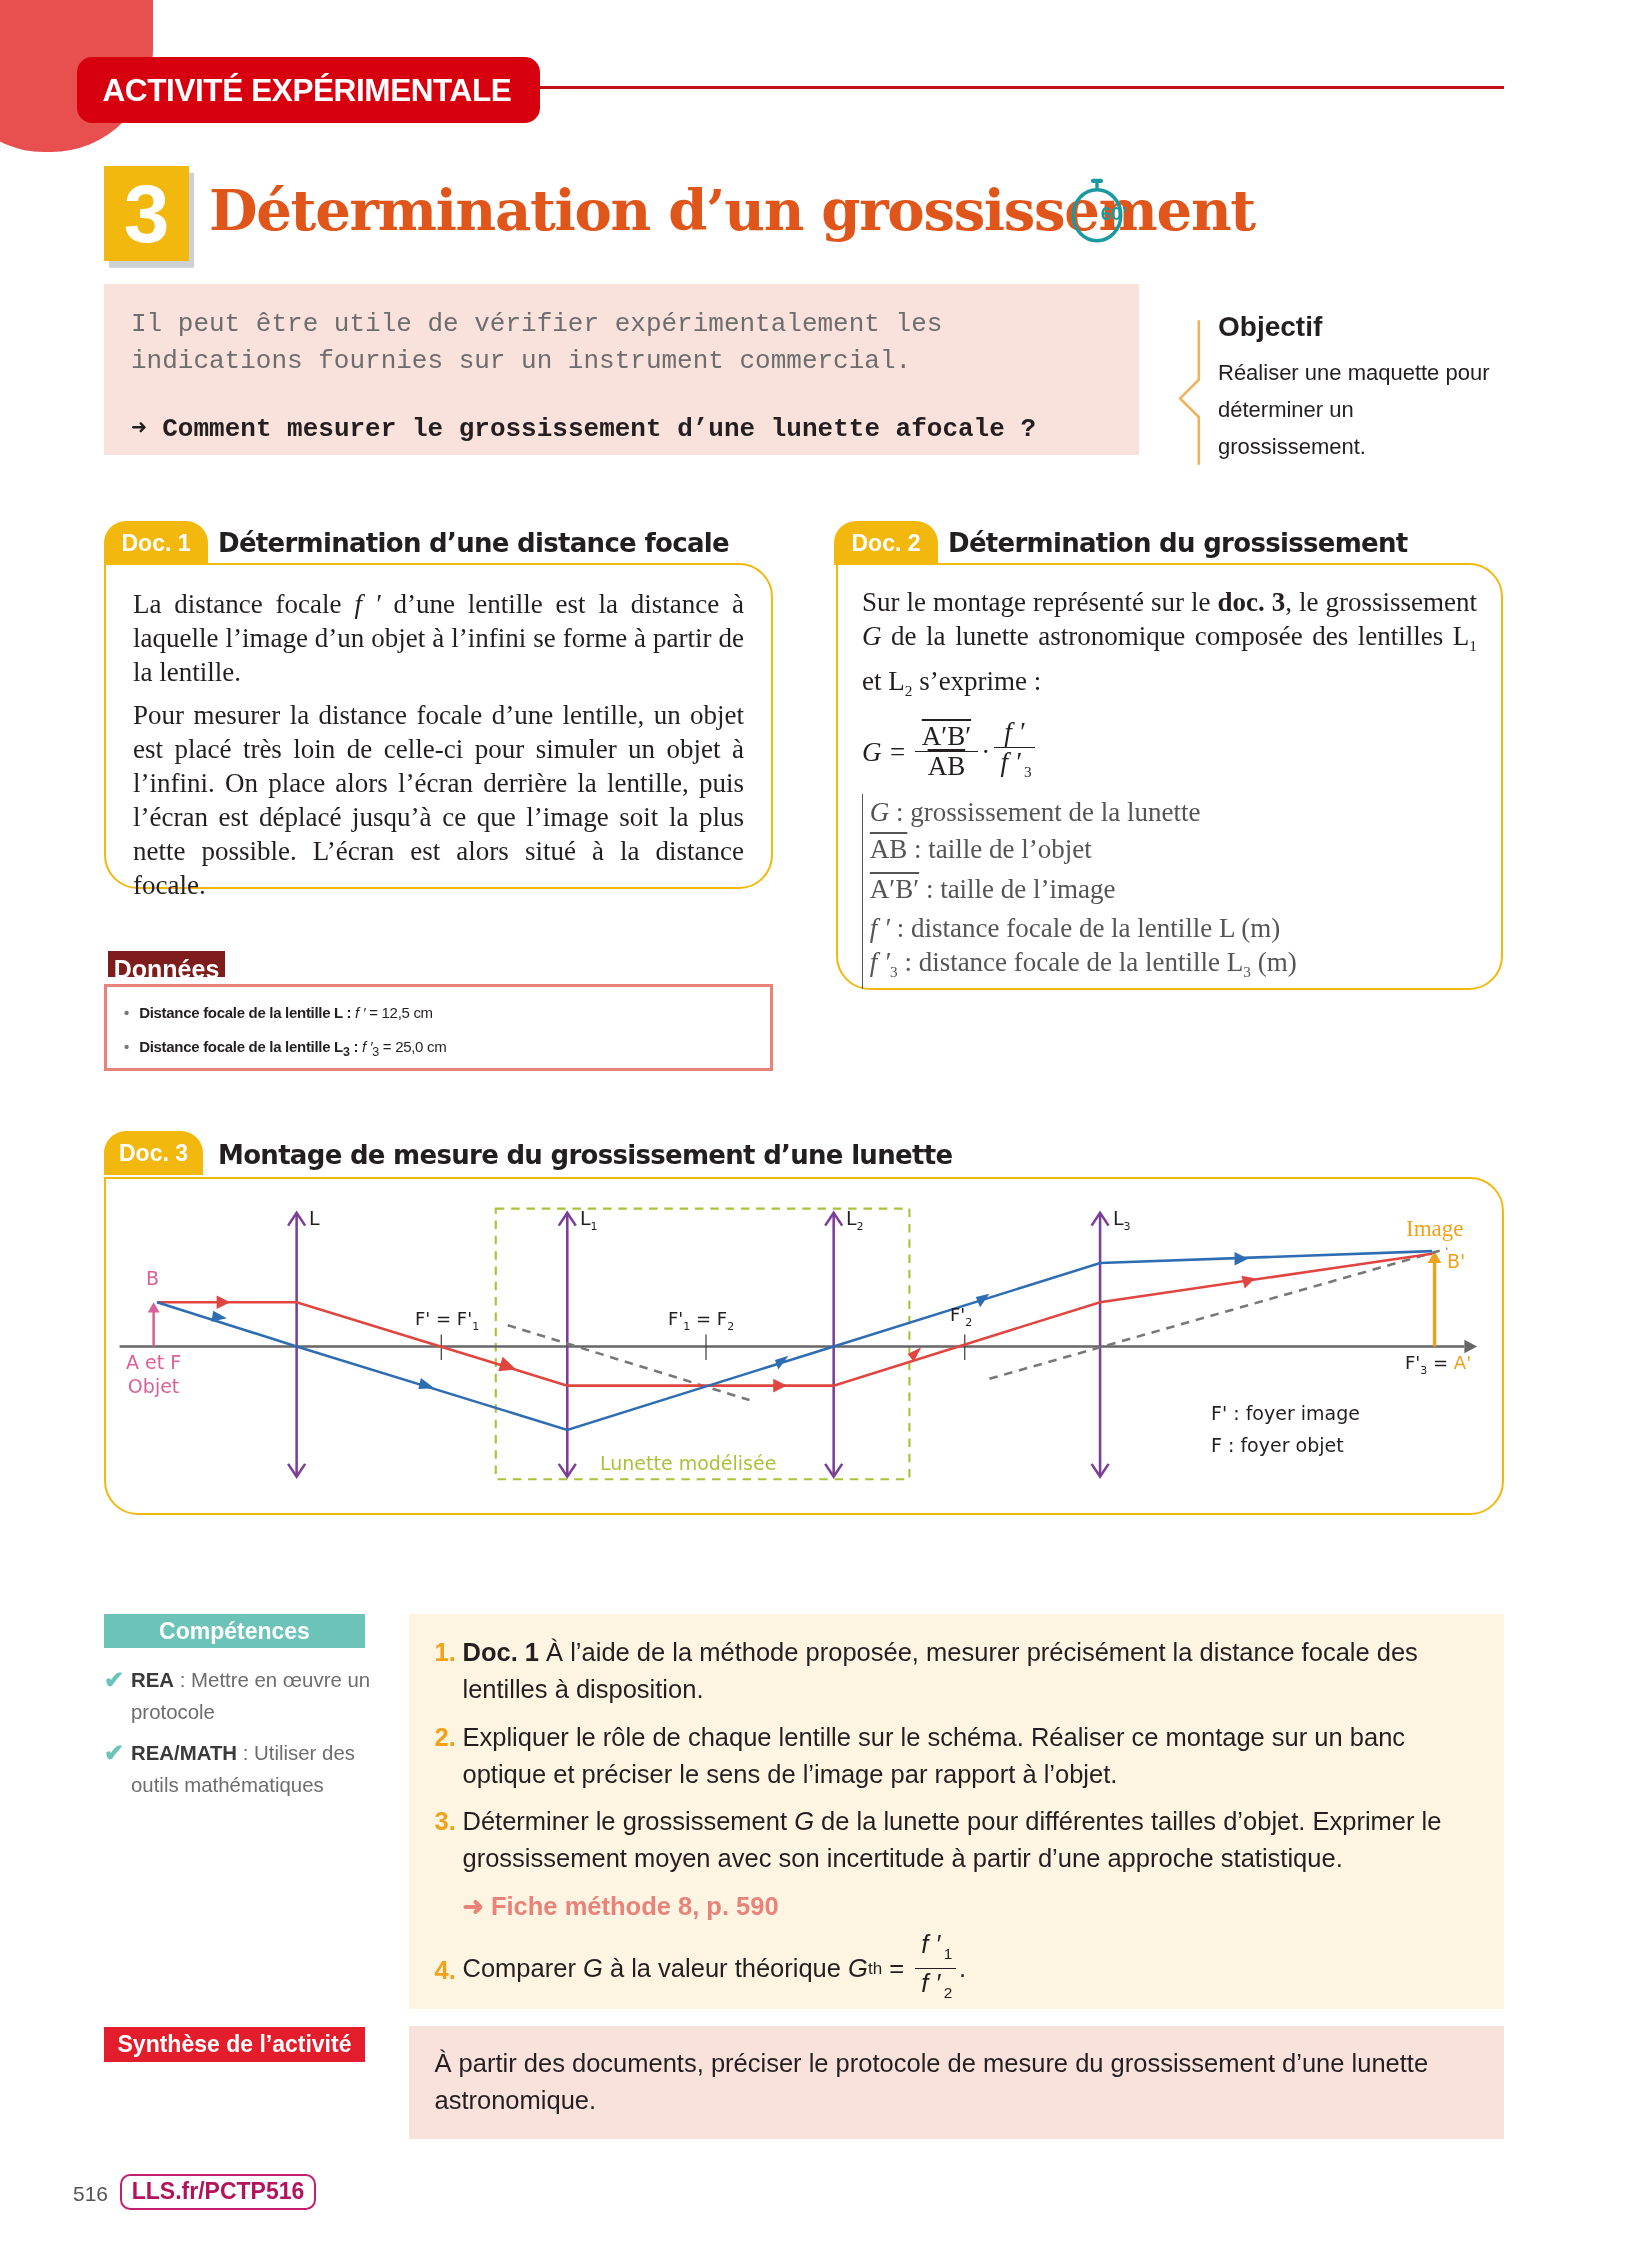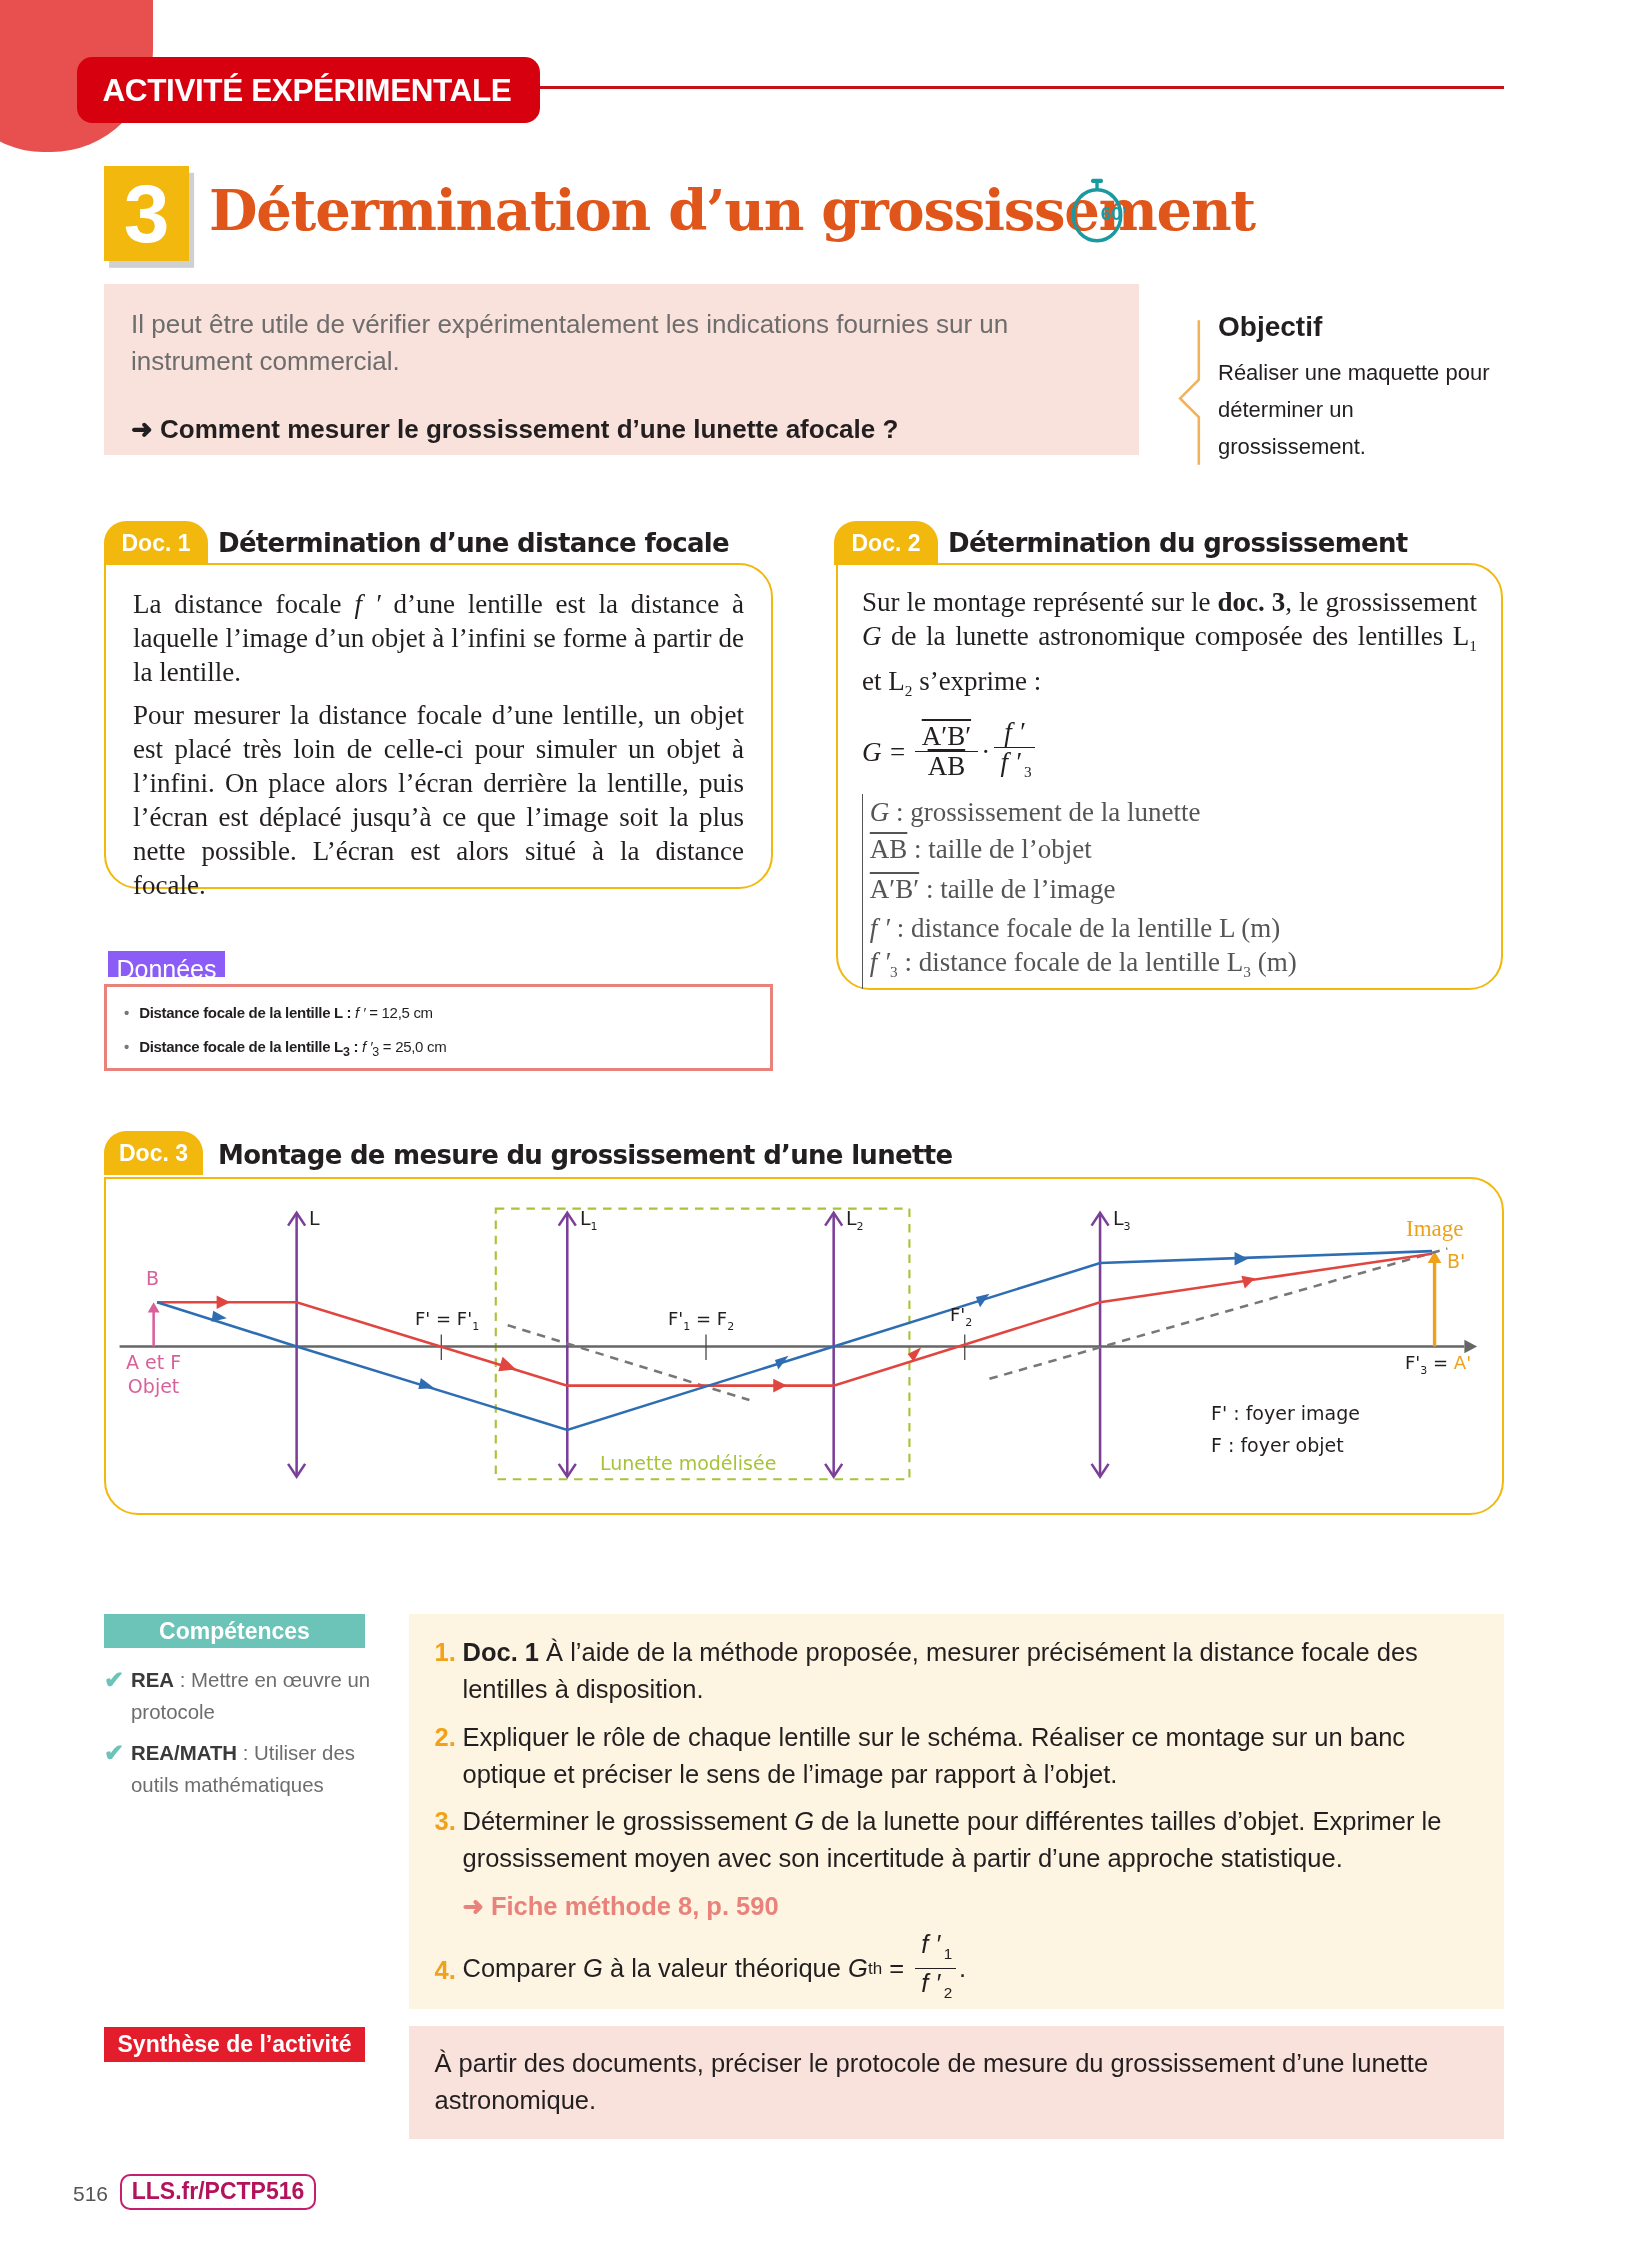--- a/index.html
+++ b/index.html
@@ -12,35 +12,35 @@
   .pill { left: 77px; top: 57px; width: 463px; height: 66px; background: #d6000f; border-radius: 15.3px; color: #fff;
           font-family: "Liberation Sans", sans-serif; font-weight: bold; font-size: 31.5px; line-height: 66px; padding-left: 25.5px; letter-spacing: -0.4px; }
   .rule { left: 540px; top: 86px; width: 964px; height: 2.6px; background: #c4121a; }
 
   .num-box { left: 104px; top: 166px; width: 85px; height: 95px; background: #f2b80e; box-shadow: 5.1px 6.8px 0 #cfd0d2;
              color: #fff; font-size: 82px; font-weight: bold; text-align: center; line-height: 95px; }
   .title { left: 209px; top: 177px; font-size: 56px; font-weight: bold; color: #e0561a; font-family: "DejaVu Serif", serif; letter-spacing: -1.3px; white-space: nowrap; }
   .timer { left: 1068px; top: 177px; width: 58px; height: 68px; }
 
   
-  .intro { left: 104px; top: 284px; width: 1035px; height: 171px; background: #fae2dc; padding: 22px 27px; }
+  .intro { left: 104px; top: 284px; width: 1035px; height: 171px; background: #fae2dc; padding: 22px 27px; font-family: Liberation Mono, monospace; }
   .intro p { font-size: 26px; line-height: 37px; color: #6d6d6d; }
   .intro .q { margin-top: 31px; color: #231f20; font-weight: bold; font-size: 26px; }
   .objectif { left: 1175px; top: 311px; width: 341px; height: 153px; }
   .objectif .h { position: absolute; left: 43px; top: 0; font-size: 28px; font-weight: bold; }
   .objectif .t { position: absolute; left: 43px; top: 43px; font-size: 22px; line-height: 37px; color: #231f20; width: 281px; }
 
   
   .doc-tab { height: 44px; background: #f2b80e; border-radius: 22px 22px 0 0; color: #fff; font-weight: bold; font-size: 23px;
              line-height: 44px; text-align: center; }
   .doc-title { font-size: 26px; font-weight: bold; font-family: "DejaVu Sans", sans-serif; letter-spacing: -0.7px; white-space: nowrap; }
   .doc-box { border: 2.6px solid #f2b80e; border-radius: 0 34px 34px 34px; background: #fff; }
   .serif { font-family: "Liberation Serif", serif; font-size: 27px; line-height: 34px; color: #231f20; text-align: justify; }
 
-  .donnees-tab { left: 108px; top: 951px; width: 117px; height: 26px; background: #8b5cf6; color: #fff; font-weight: normal; font-size: 25px; line-height: 36px; text-align: center; }
+  .donnees-tab { left: 108px; top: 951px; width: 117px; height: 26px; background: #7f1d1d; color: #fff; font-weight: bold; font-size: 25px; line-height: 36px; text-align: center; }
   .donnees-box { left: 104px; top: 984px; width: 669px; height: 87px; border: 3.4px solid #e9827a; padding: 8.5px 17px; }
   .donnees-box li { list-style: none; font-size: 15px; line-height: 34px; font-weight: bold; letter-spacing: -0.3px; }
   .donnees-box li .v { font-weight: normal; }
   .donnees-box li::before { content: "•"; color: #777; margin-right: 10.2px; }
 
   
   .comp-tab { left: 104px; top: 1614px; width: 261px; height: 34px; background: #6cc4b8; color: #fff; font-weight: bold; font-size: 23px; line-height: 34px; text-align: center; }
   .comp-list { left: 104px; top: 1664px; width: 272px; }
   .comp-list .it { position: relative; padding-left: 27px; font-size: 20.4px; line-height: 32px; color: #6d6d6d; margin-bottom: 8.5px; }
   .comp-list .it b { color: #3a3a3a; }

